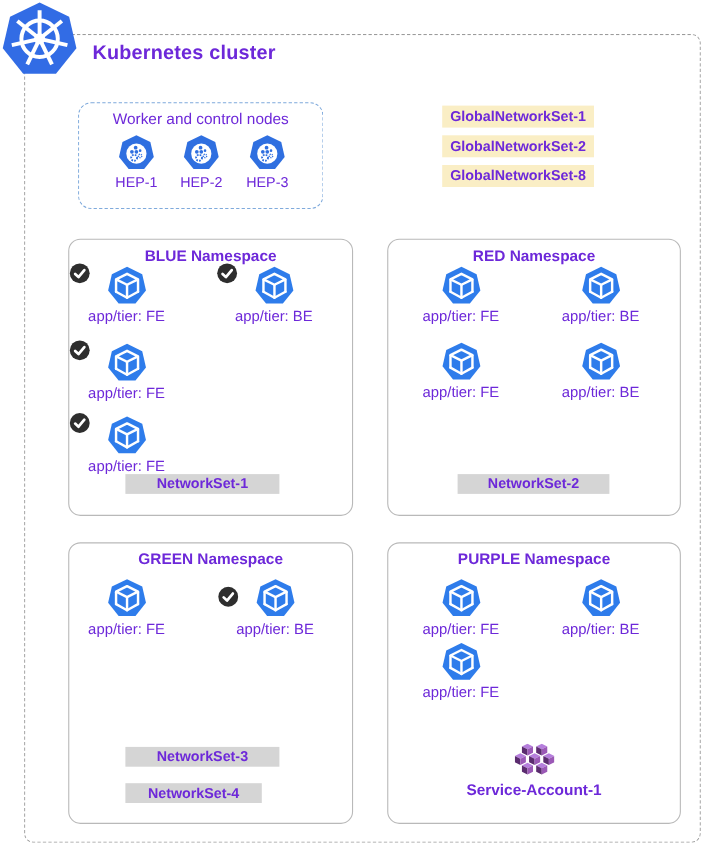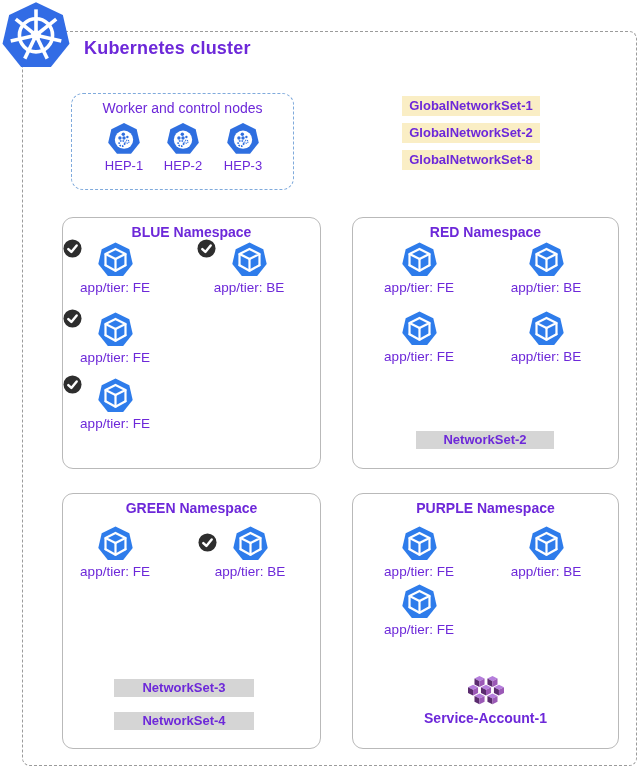--- a/index.html
+++ b/index.html
@@ -179,20 +179,21 @@
       <span class="check">
           <svg viewBox="0 0 20 20">
             <use href="#check-glyph"></use>
           </svg>
         </span>
       <svg class="pod-icon" viewBox="0 0 100 100">
           <use href="#pod-glyph"></use>
         </svg>
       <div class="pod-label">app/tier: FE</div>
     </div>
+    <div class="ns-badge" style="left:51px;top:213px;width:140px">NetworkSet-1</div>
   </div>
 
   <div class="ns-box" style="left:352px;top:217px;width:265px;height:250px">
     <div class="ns-title">RED Namespace</div>
     <div class="pod" style="left:8px;top:23px">
       <svg class="pod-icon" viewBox="0 0 100 100">
           <use href="#pod-glyph"></use>
         </svg>
       <div class="pod-label">app/tier: FE</div>
     </div>
@@ -230,21 +231,21 @@
           <svg viewBox="0 0 20 20">
             <use href="#check-glyph"></use>
           </svg>
         </span>
       <svg class="pod-icon" viewBox="0 0 100 100">
           <use href="#pod-glyph"></use>
         </svg>
       <div class="pod-label">app/tier: BE</div>
     </div>
     <div class="ns-badge" style="left:51px;top:185px;width:140px">NetworkSet-3</div>
-    <div class="ns-badge" style="left:51px;top:218px;width:140px">NetworkSet-4</div>
+    <div class="ns-badge" style="left:51px;top:218px;width:124px">NetworkSet-4</div>
   </div>
 
   <div class="ns-box" style="left:352px;top:493px;width:265px;height:254px">
     <div class="ns-title">PURPLE Namespace</div>
     <div class="pod" style="left:8px;top:31px">
       <svg class="pod-icon" viewBox="0 0 100 100">
           <use href="#pod-glyph"></use>
         </svg>
       <div class="pod-label">app/tier: FE</div>
     </div>

